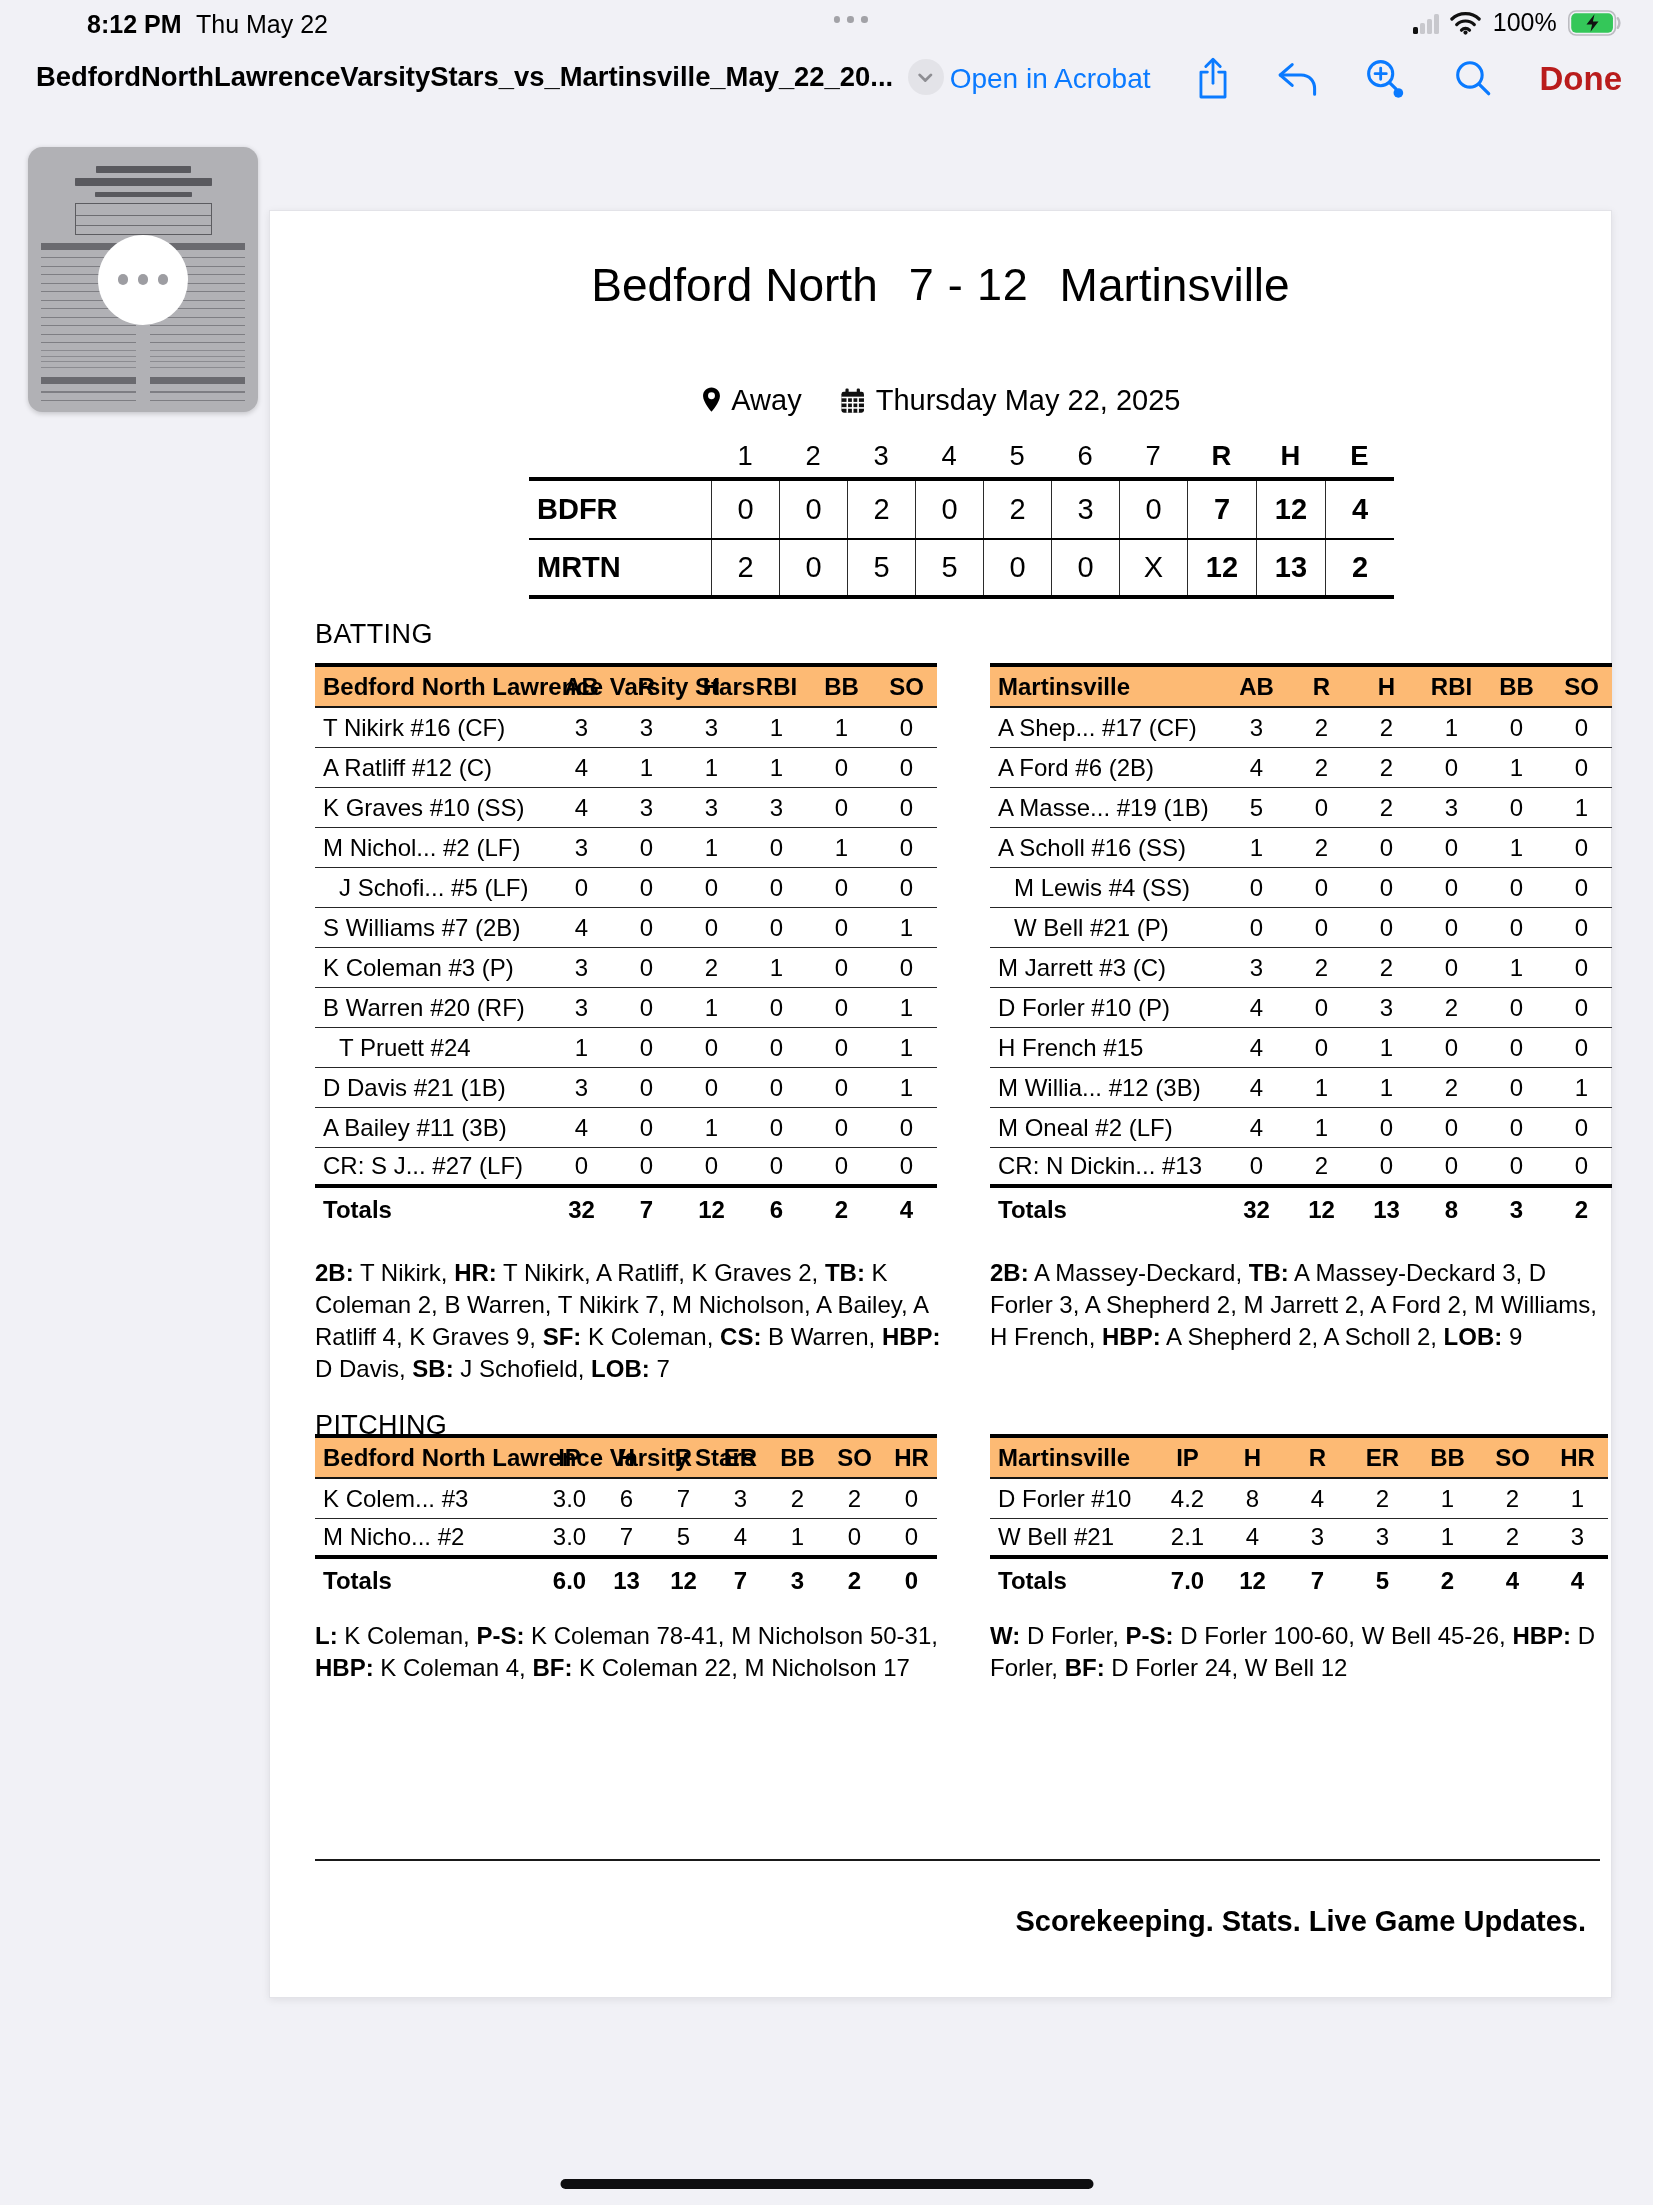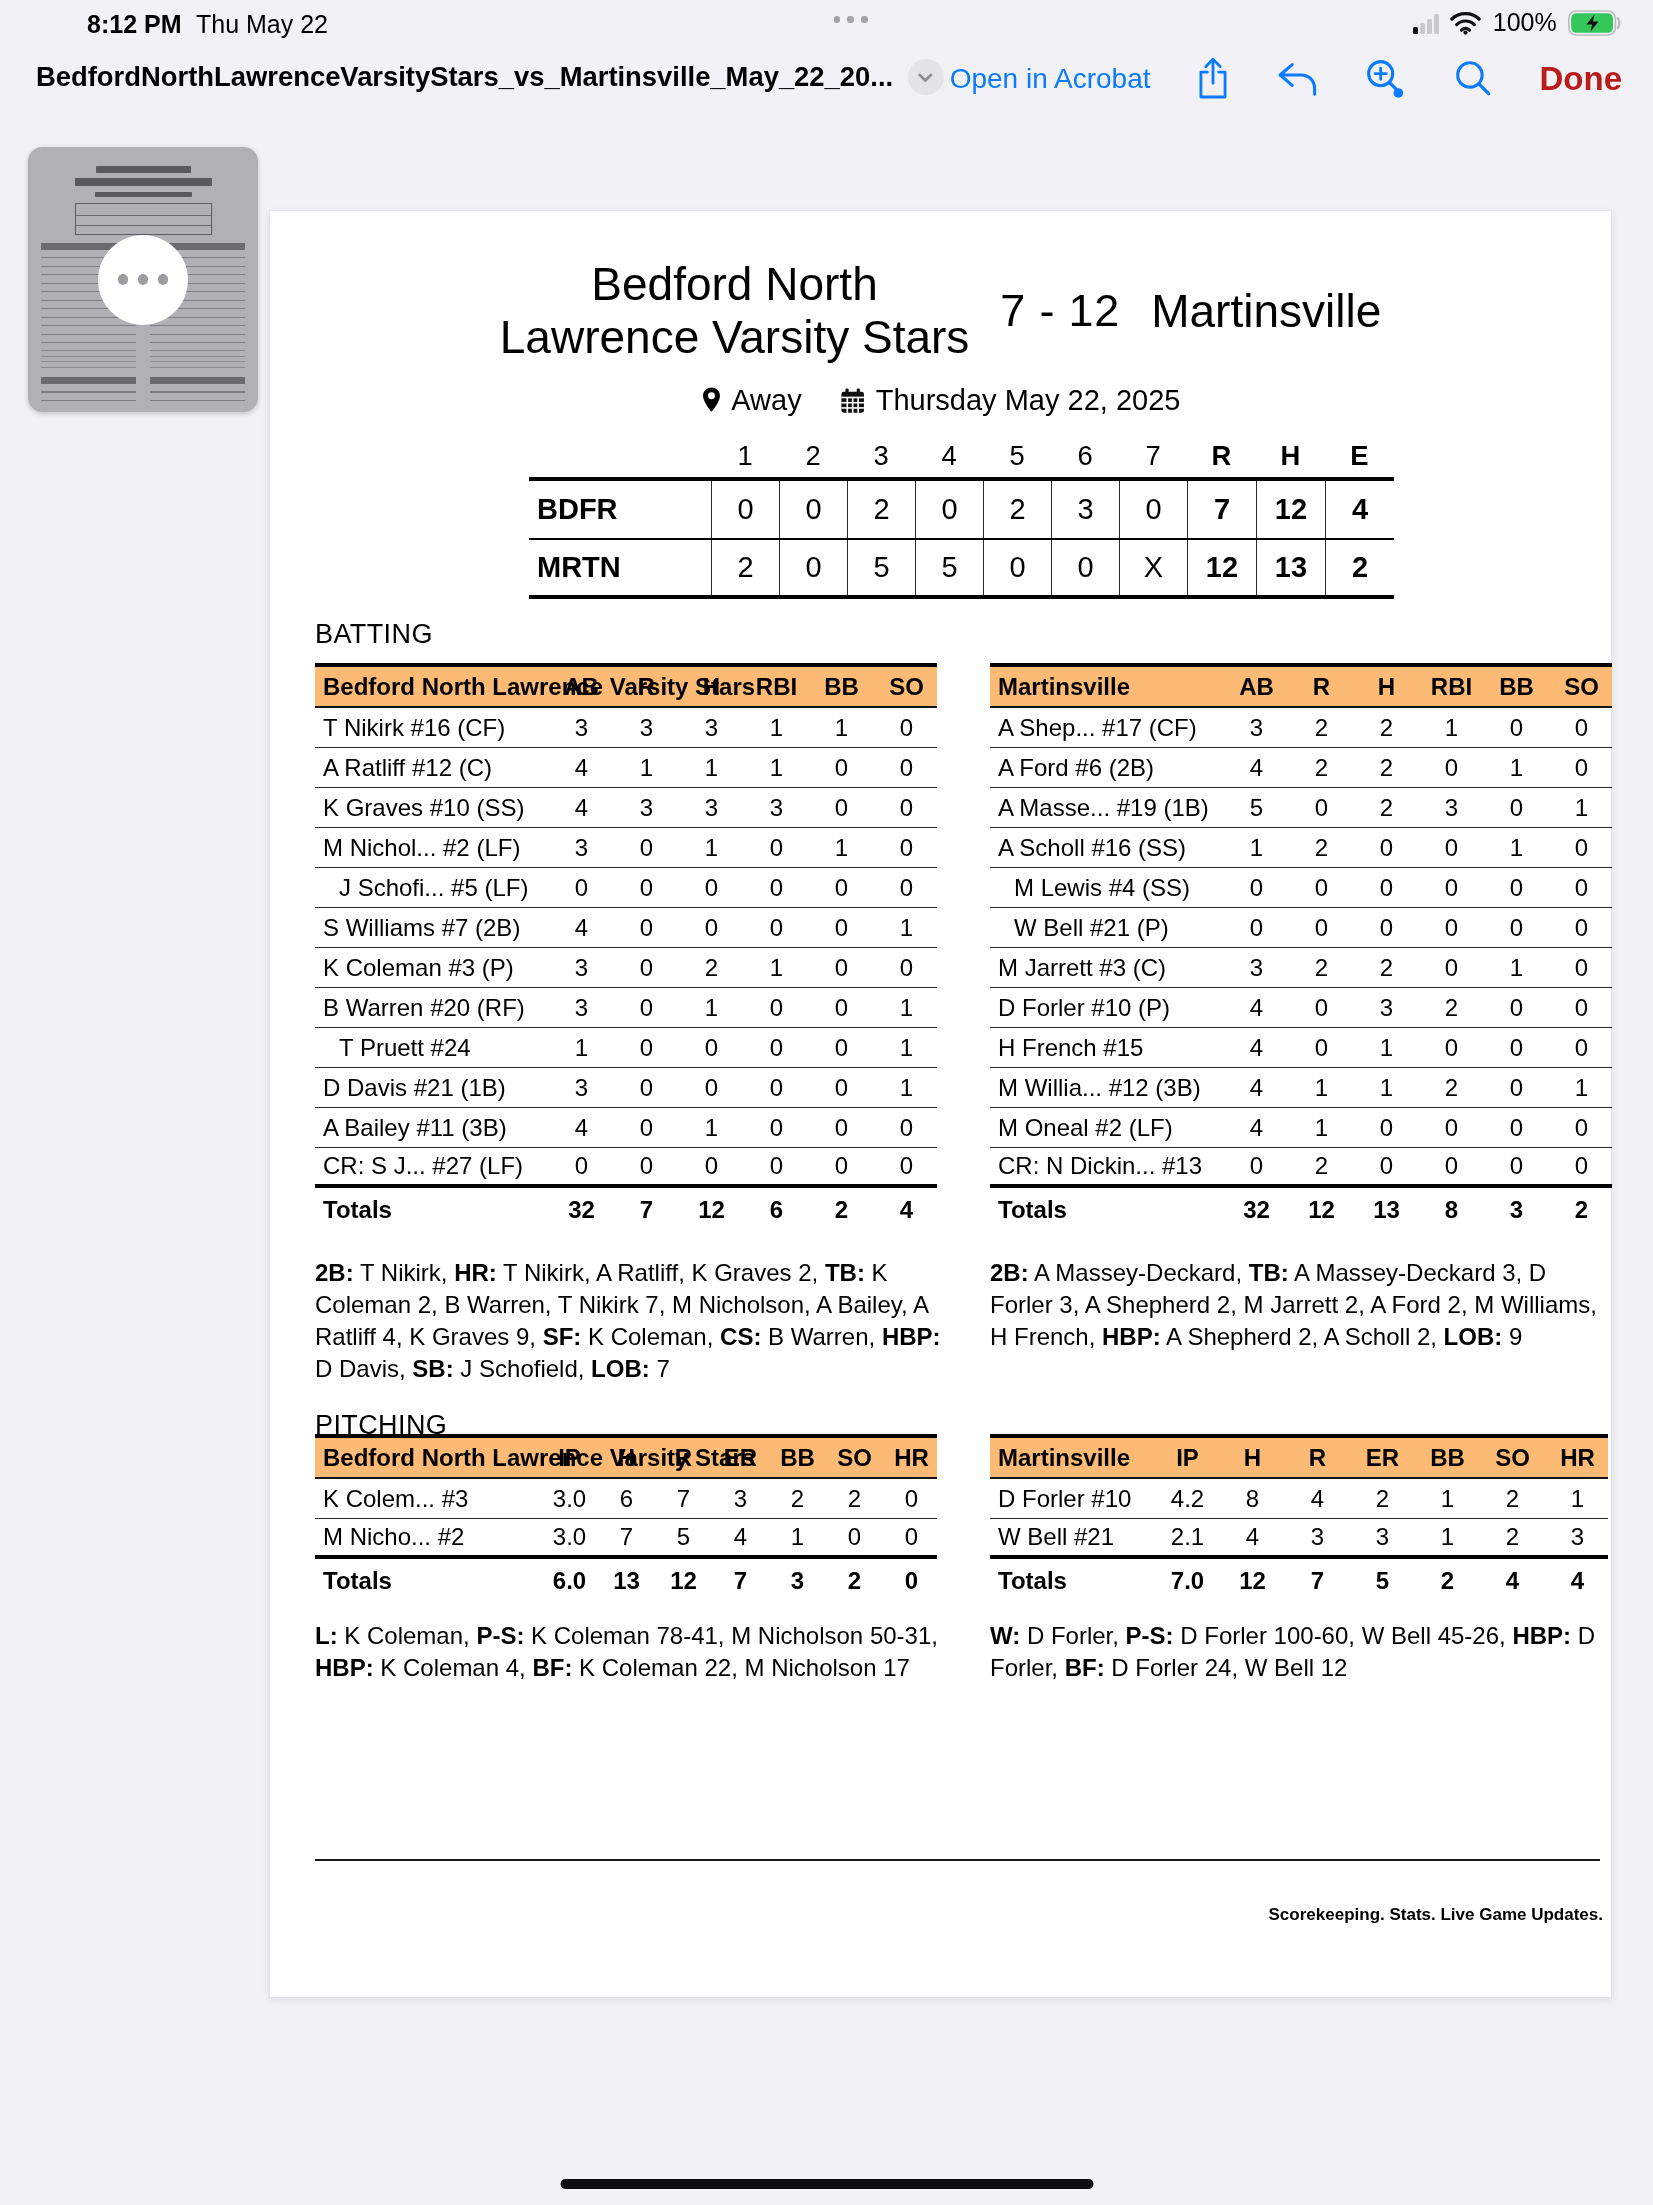--- a/index.html
+++ b/index.html
@@ -84,21 +84,21 @@
   .row.lastp { border-bottom:4.8px solid #000; }
   .pname { padding-left:8px; white-space:nowrap; }
   .pname.sub { padding-left:24px; }
   .cell { text-align:center; }
   .trow { height:44px; font-weight:700; }
 
   .notes { position:absolute; font-size:24px; line-height:32px; }
   .notes b { font-weight:700; }
 
   .divider { position:absolute; left:45px; right:11.3px; top:1648px; height:2.4px; background:#1a1a1a; }
-  .footer-text { position:absolute; right:8px; top:1694px; font-size:17px; font-weight:700; }
+  .footer-text { position:absolute; right:25px; top:1694px; font-size:29px; font-weight:700; }
 
   .home-indicator { position:absolute; left:50%; bottom:16px; transform:translateX(-50%); width:533px; height:10.5px; border-radius:5.7px; background:#0e0e10; }
 
   svg { display:block; }
 </style>
 </head>
 <body>
 
 <div class="statusbar">
   <div class="sb-left">
@@ -211,21 +211,20 @@
       <i></i>
       <i></i>
     </div>
 </div>
 
 <div class="page">
 
   <div class="title-row">
     <div class="team-name">
       <div>Bedford North</div>
-      <div>Lawrence Varsity Stars</div>
     </div>
     <div class="big-score">7 - 12</div>
     <div class="opp-name">Martinsville</div>
   </div>
 
   <div class="meta-row">
     <span class="meta-item">
       <svg width="21" height="29" viewBox="0 0 26 36">
           <path d="M13 2 C7 2 2.5 6.6 2.5 12.4 C2.5 20 13 32 13 32 C13 32 23.5 20 23.5 12.4 C23.5 6.6 19 2 13 2 Z M13 16.5 A4.3 4.3 0 1 1 13 7.9 A4.3 4.3 0 0 1 13 16.5 Z" fill="#000"></path>
         </svg>

